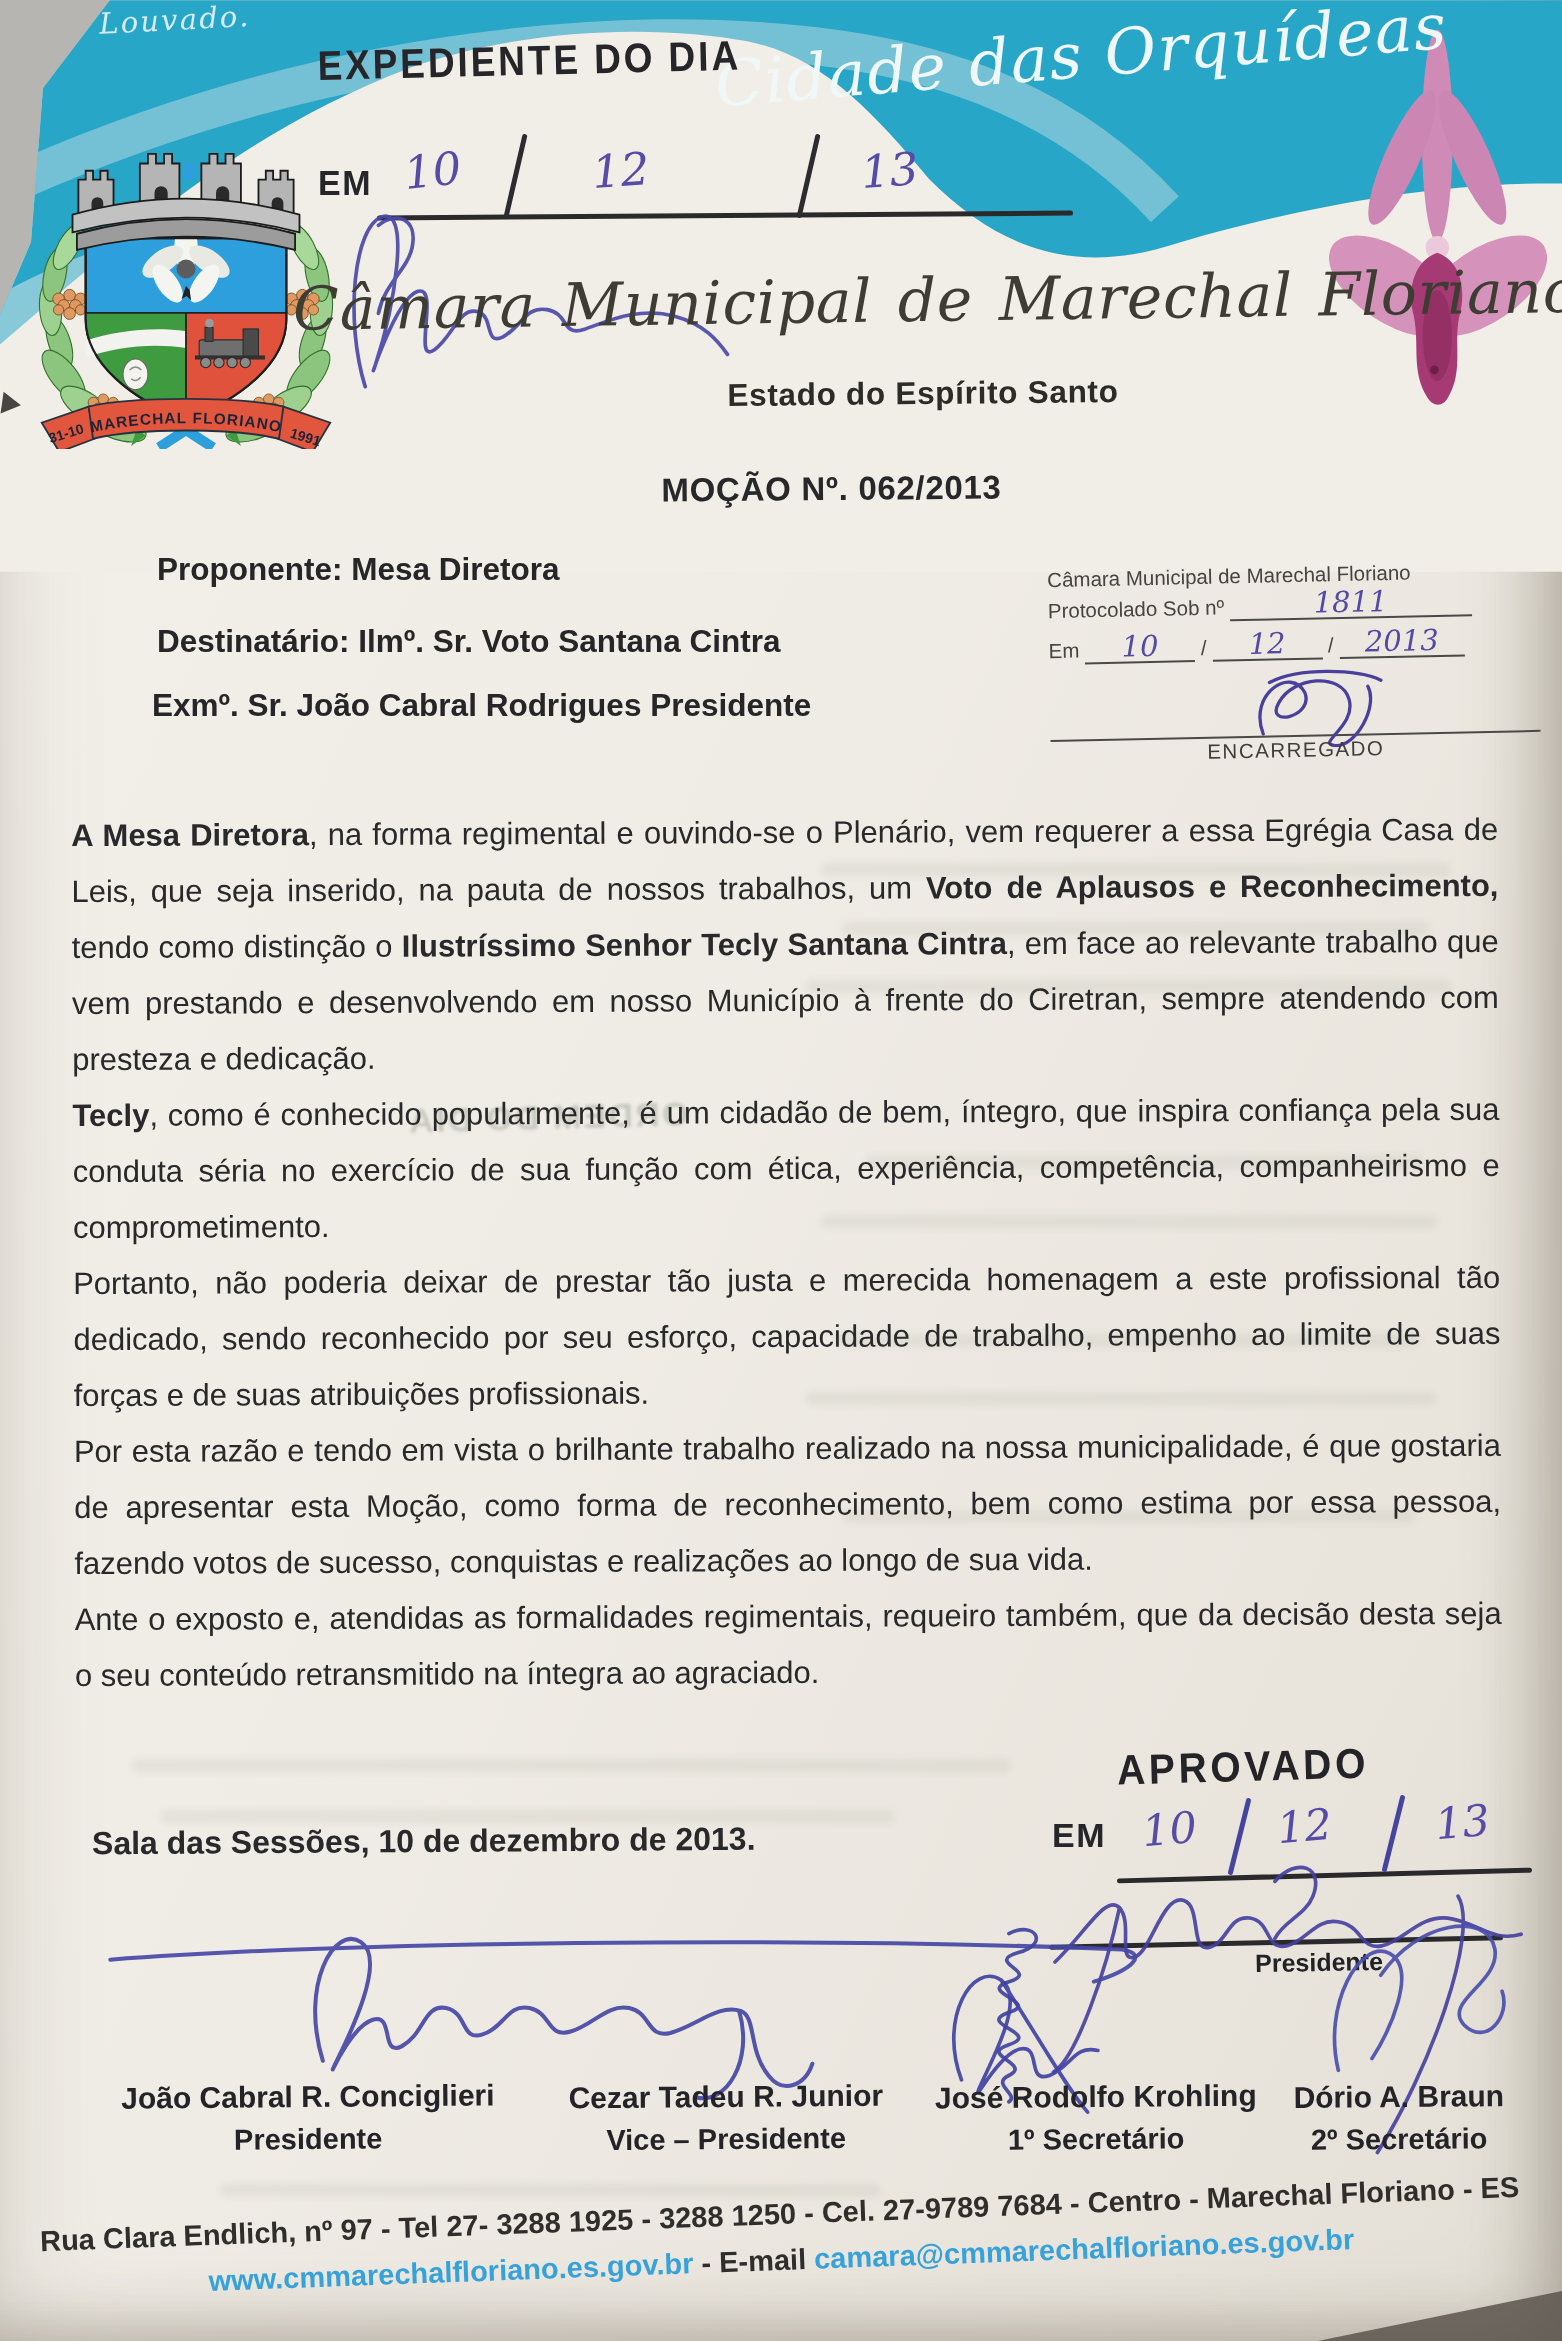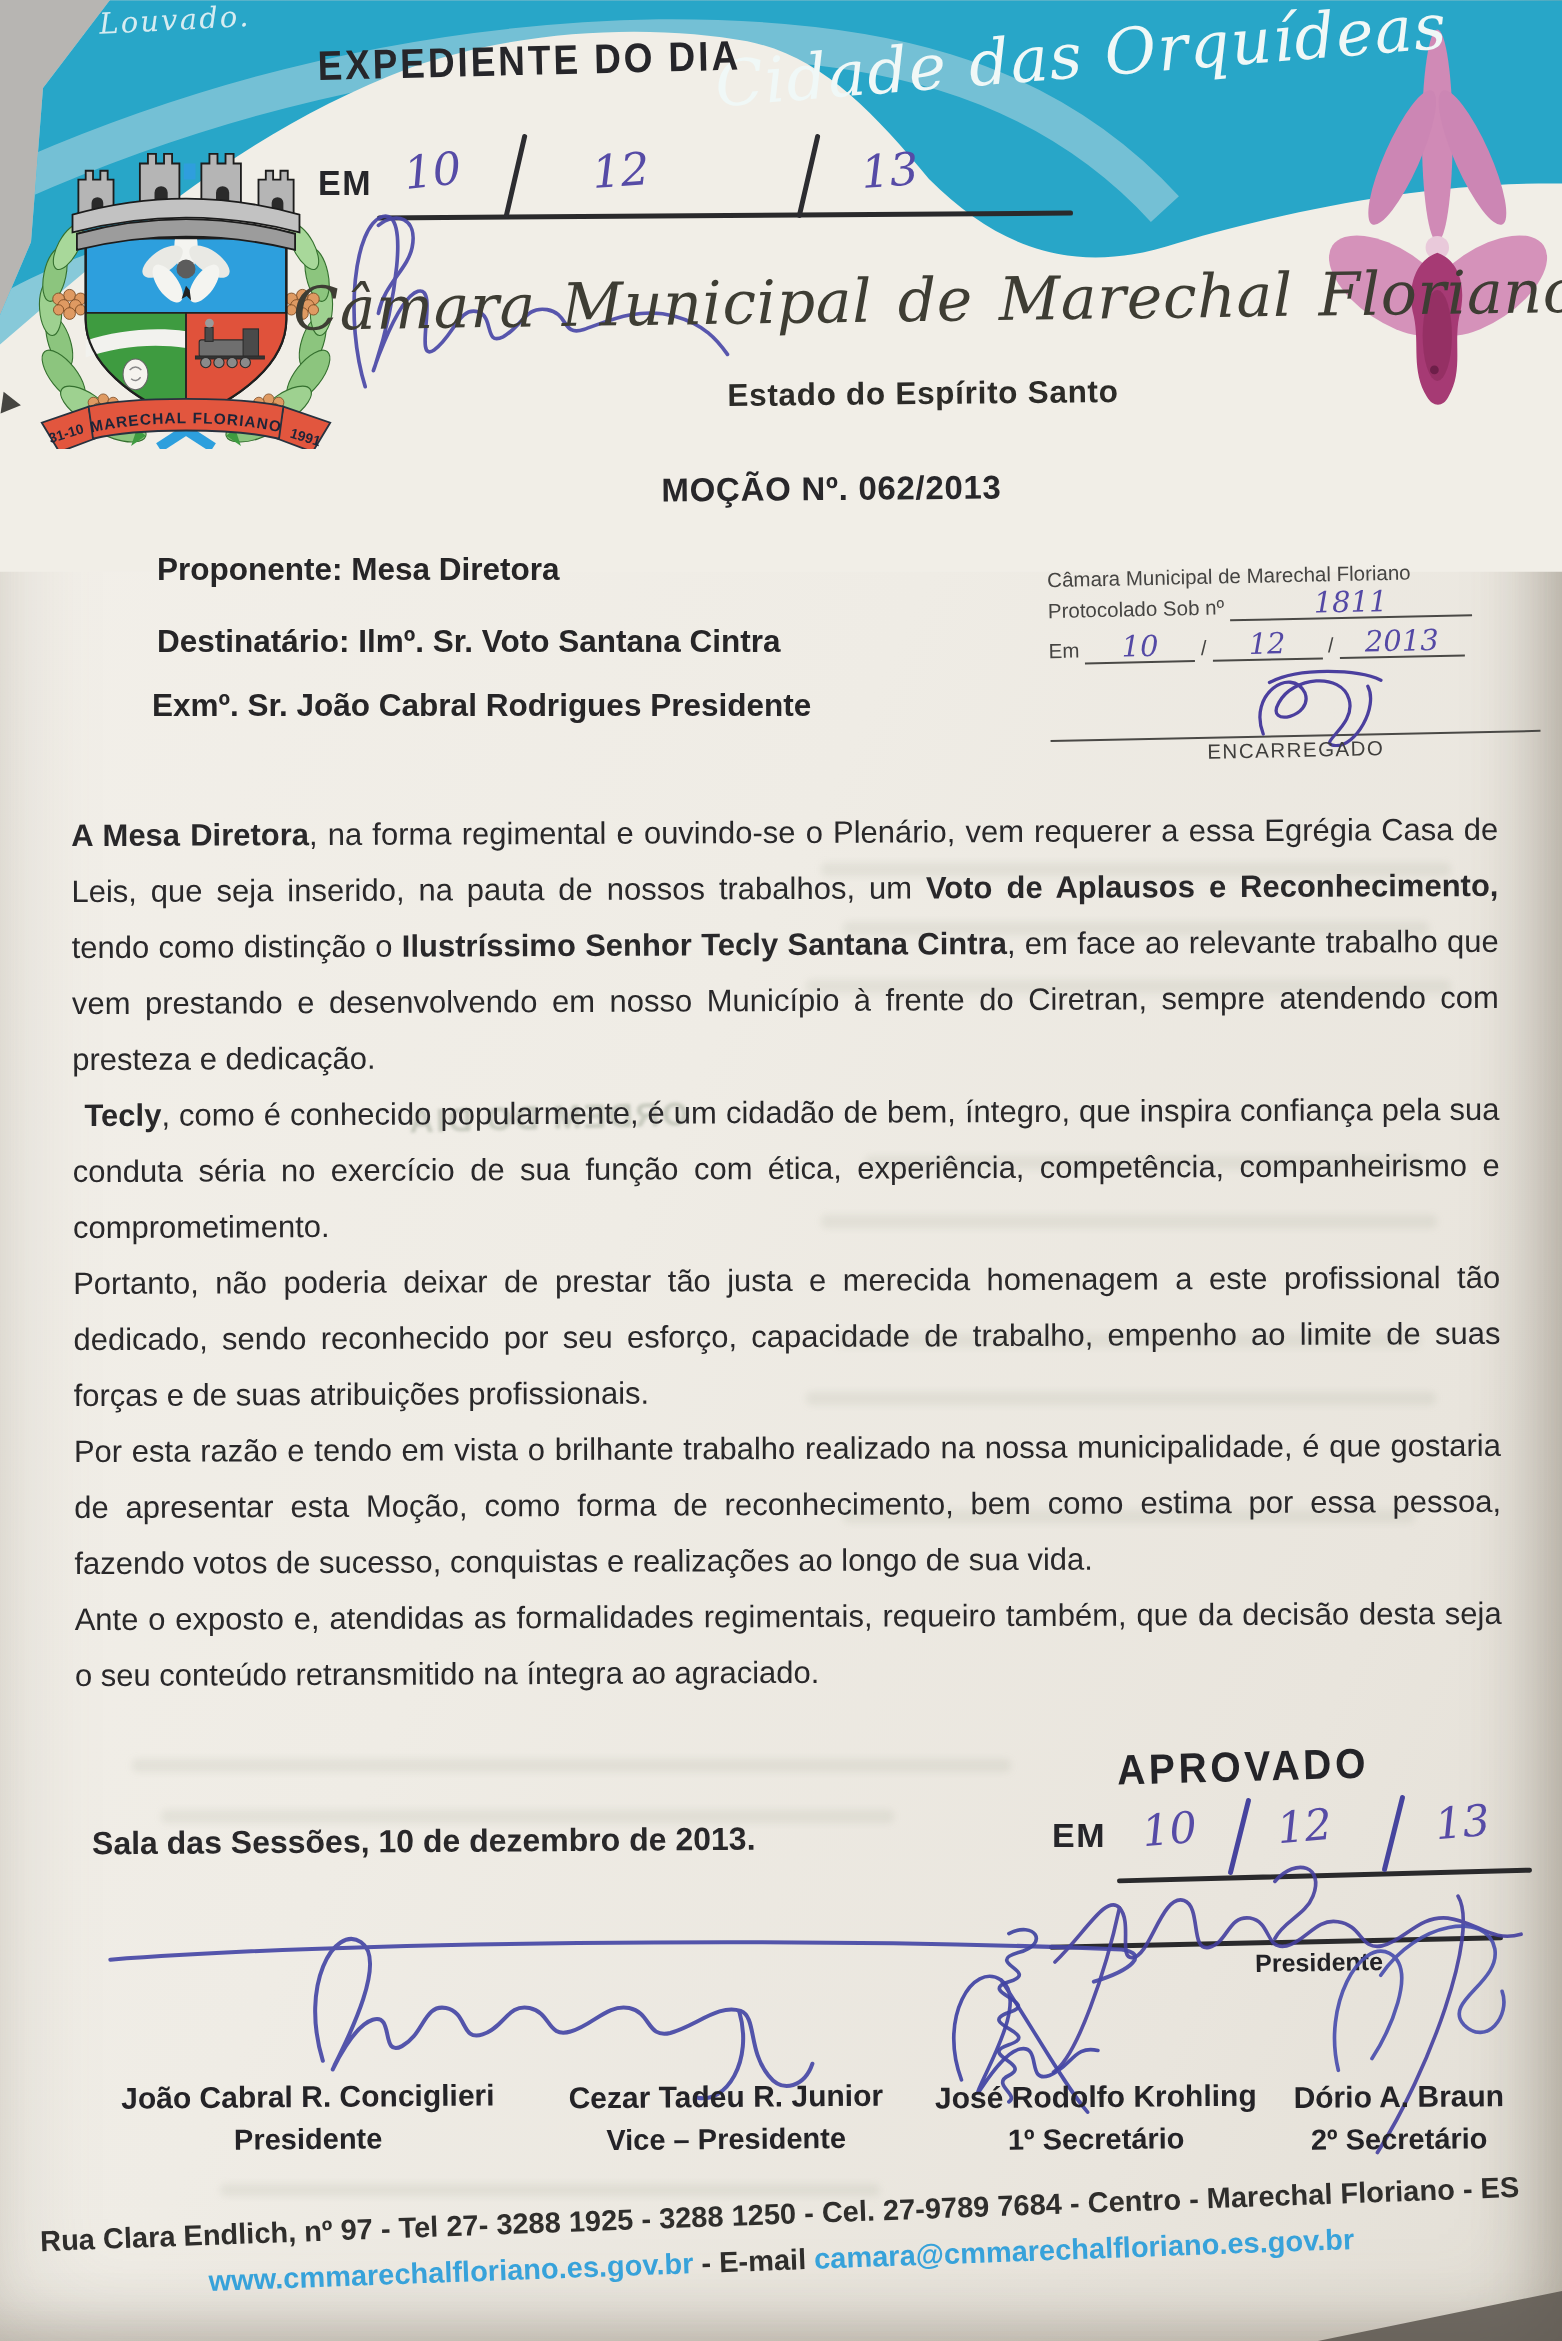--- a/index.html
+++ b/index.html
@@ -277,21 +277,21 @@
   <div class="bleed" style="left:821px;top:1215px;width:616px;height:13px;"></div>
   <div class="bleed" style="left:835px;top:1334px;width:586px;height:13px;"></div>
   <div class="bleed" style="left:806px;top:1392px;width:630px;height:13px;"></div>
   <div class="bleed" style="left:843px;top:1510px;width:572px;height:13px;"></div>
   <div class="bleed" style="left:132px;top:1759px;width:879px;height:13px;"></div>
   <div class="bleed" style="left:161px;top:1810px;width:733px;height:13px;"></div>
   <div class="bleed" style="left:220px;top:2184px;width:660px;height:11.7px;"></div>
 
   <div class="abs body-text" id="paragraphs">
       <p><span style="font-weight: bold;">A Mesa Diretora</span><span>, na forma regimental e ouvindo-se o Plenário, vem requerer a essa Egrégia Casa de Leis, que seja inserido, na pauta de nossos trabalhos, um </span><span style="font-weight: bold;">Voto de Aplausos e Reconhecimento,</span><span> tendo como distinção o </span><span style="font-weight: bold;">Ilustríssimo Senhor Tecly Santana Cintra</span><span>, em face ao relevante trabalho que vem prestando e desenvolvendo em nosso Município à frente do Ciretran, sempre atendendo com presteza e dedicação.</span></p>
-      <p><span style="font-weight: bold; margin-left: 12px;">Tecly</span><span>, como é conhecido popularmente, é um cidadão de bem, íntegro, que inspira confiança pela sua conduta séria no exercício de sua função com ética, experiência, competência, companheirismo e comprometimento.</span></p>
+      <p><span style="font-weight: bold;">Tecly</span><span>, como é conhecido popularmente, é um cidadão de bem, íntegro, que inspira confiança pela sua conduta séria no exercício de sua função com ética, experiência, competência, companheirismo e comprometimento.</span></p>
       <p><span>Portanto, não poderia deixar de prestar tão justa e merecida homenagem a este profissional tão dedicado, sendo reconhecido por seu esforço, capacidade de trabalho, empenho ao limite de suas forças e de suas atribuições profissionais.</span></p>
       <p><span>Por esta razão e tendo em vista o brilhante trabalho realizado na nossa municipalidade, é que gostaria de apresentar esta Moção, como forma de reconhecimento, bem como estima por essa pessoa, fazendo votos de sucesso, conquistas e realizações ao longo de sua vida.</span></p>
       <p><span>Ante o exposto e, atendidas as formalidades regimentais, requeiro também, que da decisão desta seja o seu conteúdo retransmitido na íntegra ao agraciado.</span></p>
     </div>
 
   <div class="abs aprovado">APROVADO</div>
   <div class="abs stamp" style="left:1052px;top:1816px;font-size:34px;letter-spacing:1.5px;">EM</div>
   <div class="abs stampline" style="left:1117px;top:1873px;width:415px;transform:rotate(-1.5deg);"></div>
   <div class="abs hand" style="left:1142px;top:1804px;font-size:43px;transform:rotate(-5deg);">10</div>
   <div class="abs hand" style="left:1277px;top:1801px;font-size:43px;transform:rotate(-5deg);">12</div>

